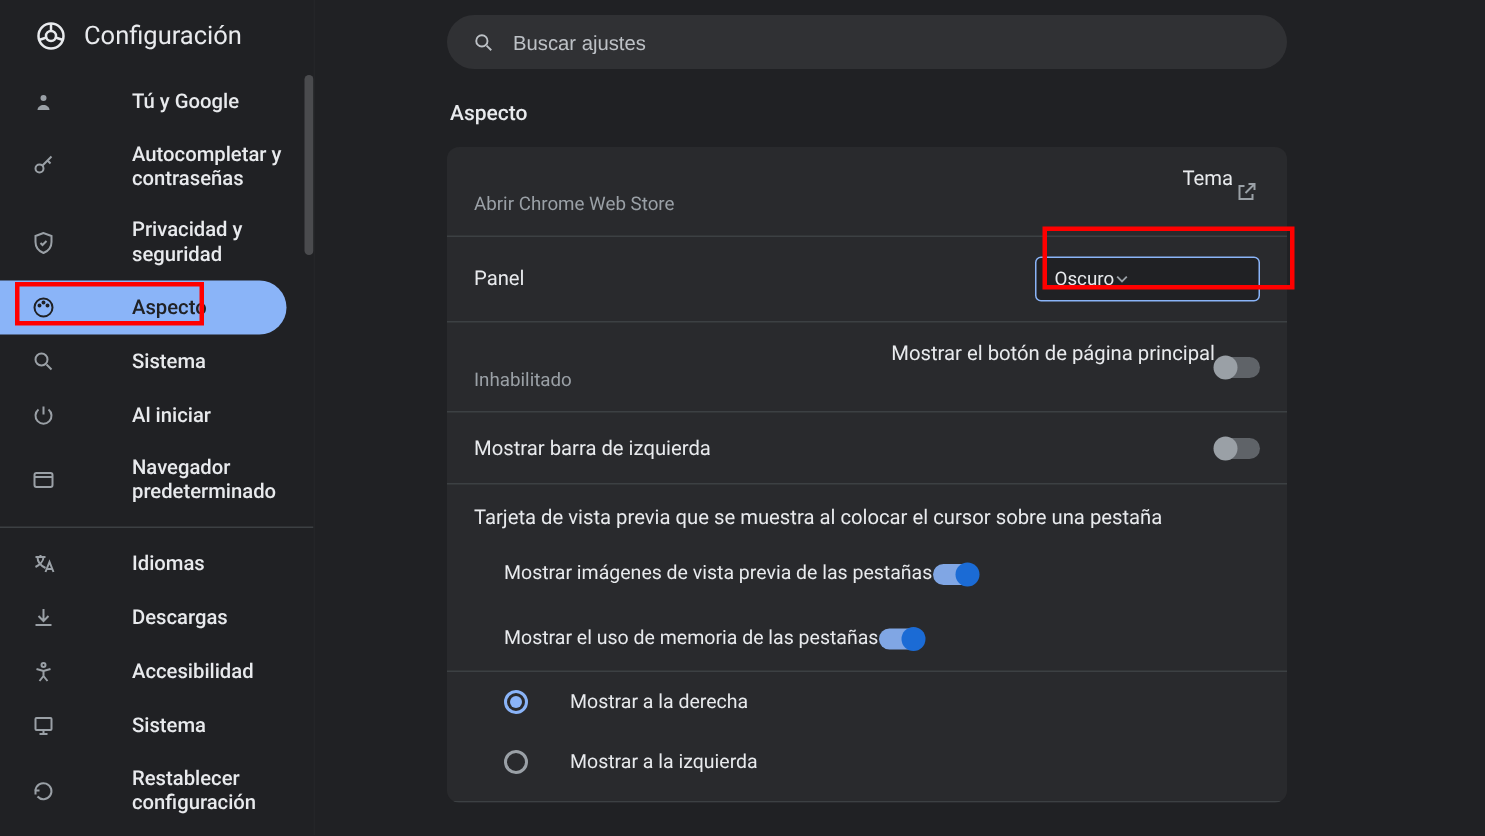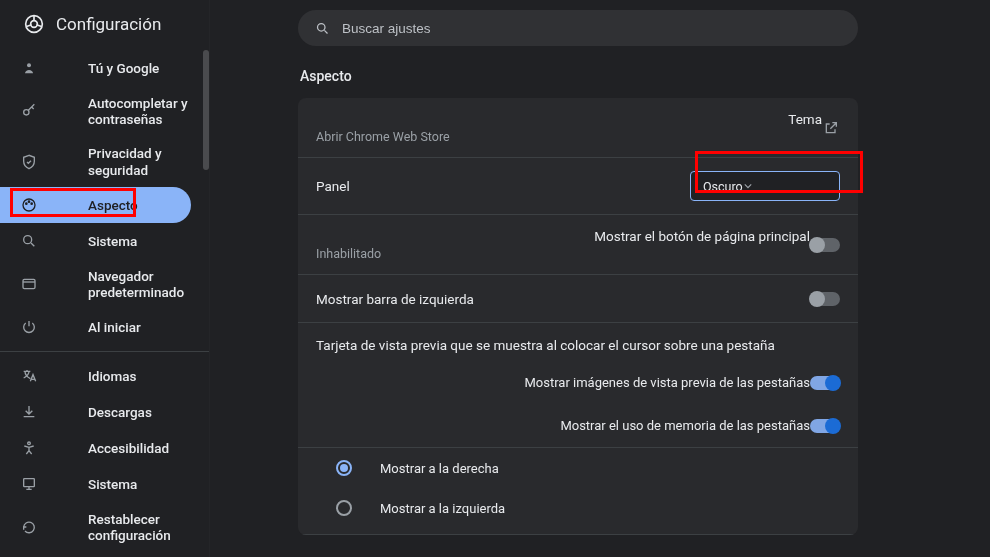--- a/index.html
+++ b/index.html
@@ -182,21 +182,21 @@
   }
   .toggle.off { background: #5f6368; }
   .toggle.off::after { left: -1px; background: #9aa0a6; }
   .toggle.on { background: #8ab4f8; opacity: 0.9; }
   .toggle.on::after { right: -1px; background: #1a73e8; }
 
   .nested {
     padding: 0 18px 0 38px;
   }
   .nested .inner-row {
-    display:flex;align-items:center;justify-content:flex-end;
+    display:flex;align-items:center;justify-content:flex-start;
     padding: 14px 0;
   }
   .section-header {
     font-size: 13.5px;
     color: #e8eaed;
     padding: 14px 18px 8px 18px;
   }
 
   .radio-row {
     display:flex;align-items:center;gap:28px;
@@ -301,35 +301,35 @@
           <circle cx="10" cy="10" r="6"></circle>
           <path d="M20 20 L15 15"></path>
         </svg>
     </span>
     <span class="label">Sistema</span>
   </div>
 
   <div class="sidebar-item">
     <span class="icon">
       <svg viewBox="0 0 24 24" width="16" height="16" fill="none" stroke="currentColor" stroke-width="2">
+          <path d="M12 3 V11"></path>
+          <path d="M7 6 A8 8 0 1 0 17 6"></path>
+        </svg>
+    </span>
+    <span class="label">Al iniciar</span>
+  </div>
+
+  <div class="sidebar-item">
+    <span class="icon">
+      <svg viewBox="0 0 24 24" width="16" height="16" fill="none" stroke="currentColor" stroke-width="2">
           <rect x="3" y="5" width="18" height="14" rx="2"></rect>
           <path d="M3 9 H21"></path>
         </svg>
     </span>
     <span class="label">Navegador predeterminado</span>
-  </div>
-
-  <div class="sidebar-item">
-    <span class="icon">
-      <svg viewBox="0 0 24 24" width="16" height="16" fill="none" stroke="currentColor" stroke-width="2">
-          <path d="M12 3 V11"></path>
-          <path d="M7 6 A8 8 0 1 0 17 6"></path>
-        </svg>
-    </span>
-    <span class="label">Al iniciar</span>
   </div>
 
   <div class="sidebar-divider"></div>
 
   <div class="sidebar-item">
     <span class="icon">
       <svg viewBox="0 0 24 24" width="16" height="16" fill="none" stroke="currentColor" stroke-width="2">
           <path d="M4 5 H14 M9 3 V5 M6 5 C6 10 10 14 14 16 M12 5 C12 9 8 13 4 15"></path>
           <path d="M14 20 L18 10 L22 20 M15.5 17 H20.5"></path>
         </svg>

